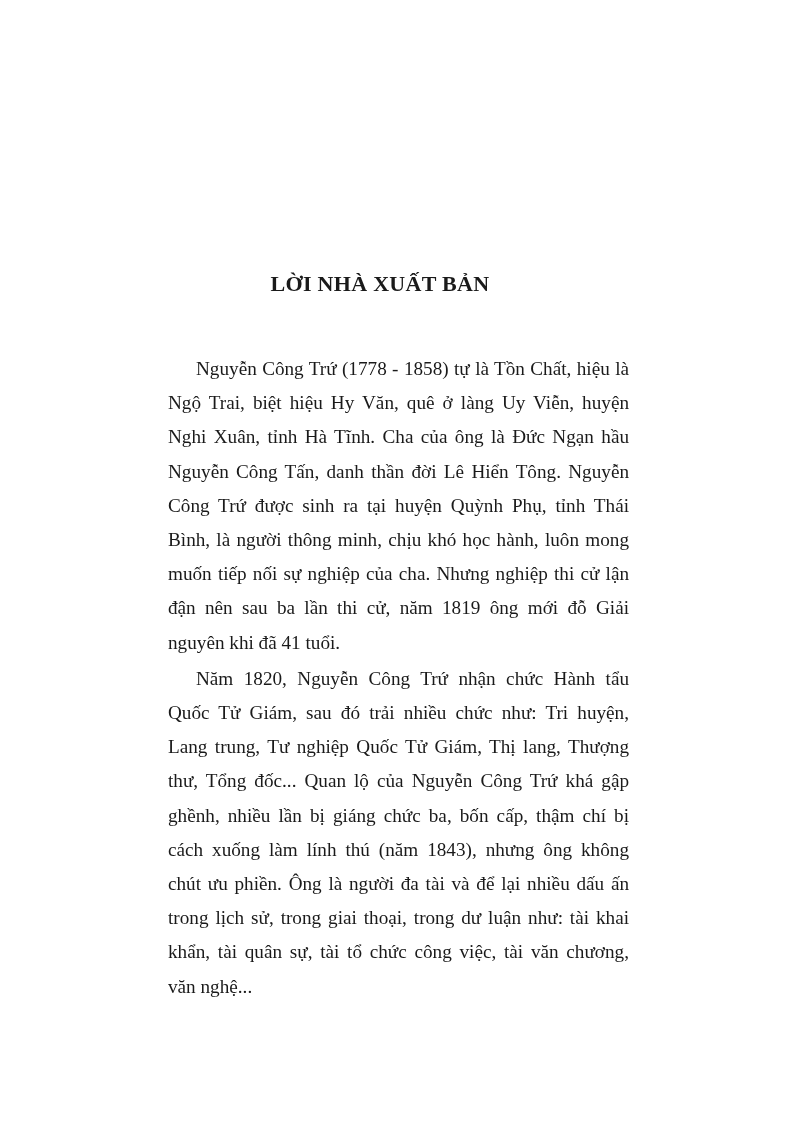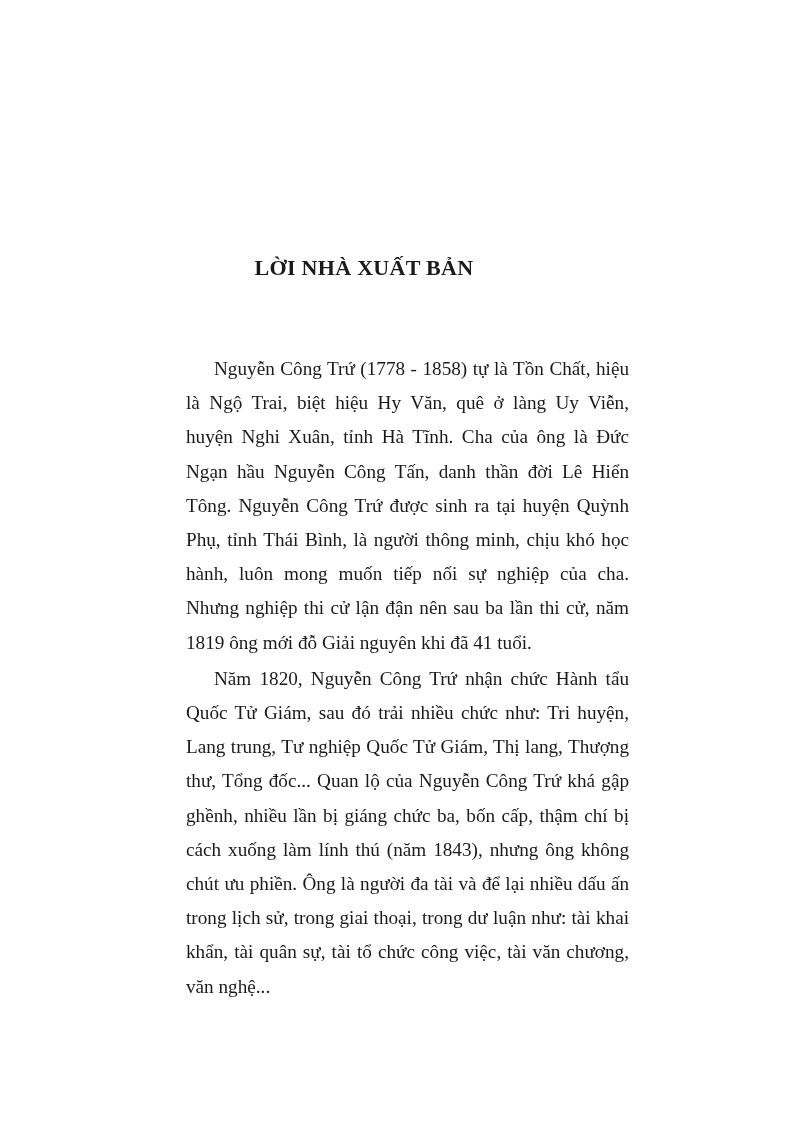--- a/index.html
+++ b/index.html
@@ -11,33 +11,33 @@
       font-family: "Liberation Serif", "DejaVu Serif", serif;
       color: #1a1a1a;
     }
     .page-title {
       position: absolute;
       top: 255px; left: 0; width: 728px;
       text-align: center;
       font-size: 22px;
       font-weight: bold;
       letter-spacing: 0.3px;
-      margin: 0;
+      margin: 16px;
     }
     .body-text {
       position: absolute;
       top: 352px;
       left: 168px;
       width: 461px;
       font-size: 19.2px;
       line-height: 34.2px;
       text-align: justify;
     }
     .body-text p {
-      margin: 0 0 2px 18px;
+      margin: 0 0 2px 0;
       text-indent: 28px;
     }
   </style>
 </head>
 <body>
 
 <h1 class="page-title">LỜI NHÀ XUẤT BẢN</h1>
 
 <div class="body-text">
   <p>Nguyễn Công Trứ (1778 - 1858) tự là Tồn Chất, hiệu là Ngộ Trai, biệt hiệu Hy Văn, quê ở làng Uy Viễn, huyện Nghi Xuân, tỉnh Hà Tĩnh. Cha của ông là Đức Ngạn hầu Nguyễn Công Tấn, danh thần đời Lê Hiển Tông. Nguyễn Công Trứ được sinh ra tại huyện Quỳnh Phụ, tỉnh Thái Bình, là người thông minh, chịu khó học hành, luôn mong muốn tiếp nối sự nghiệp của cha. Nhưng nghiệp thi cử lận đận nên sau ba lần thi cử, năm 1819 ông mới đỗ Giải nguyên khi đã 41 tuổi.</p>

